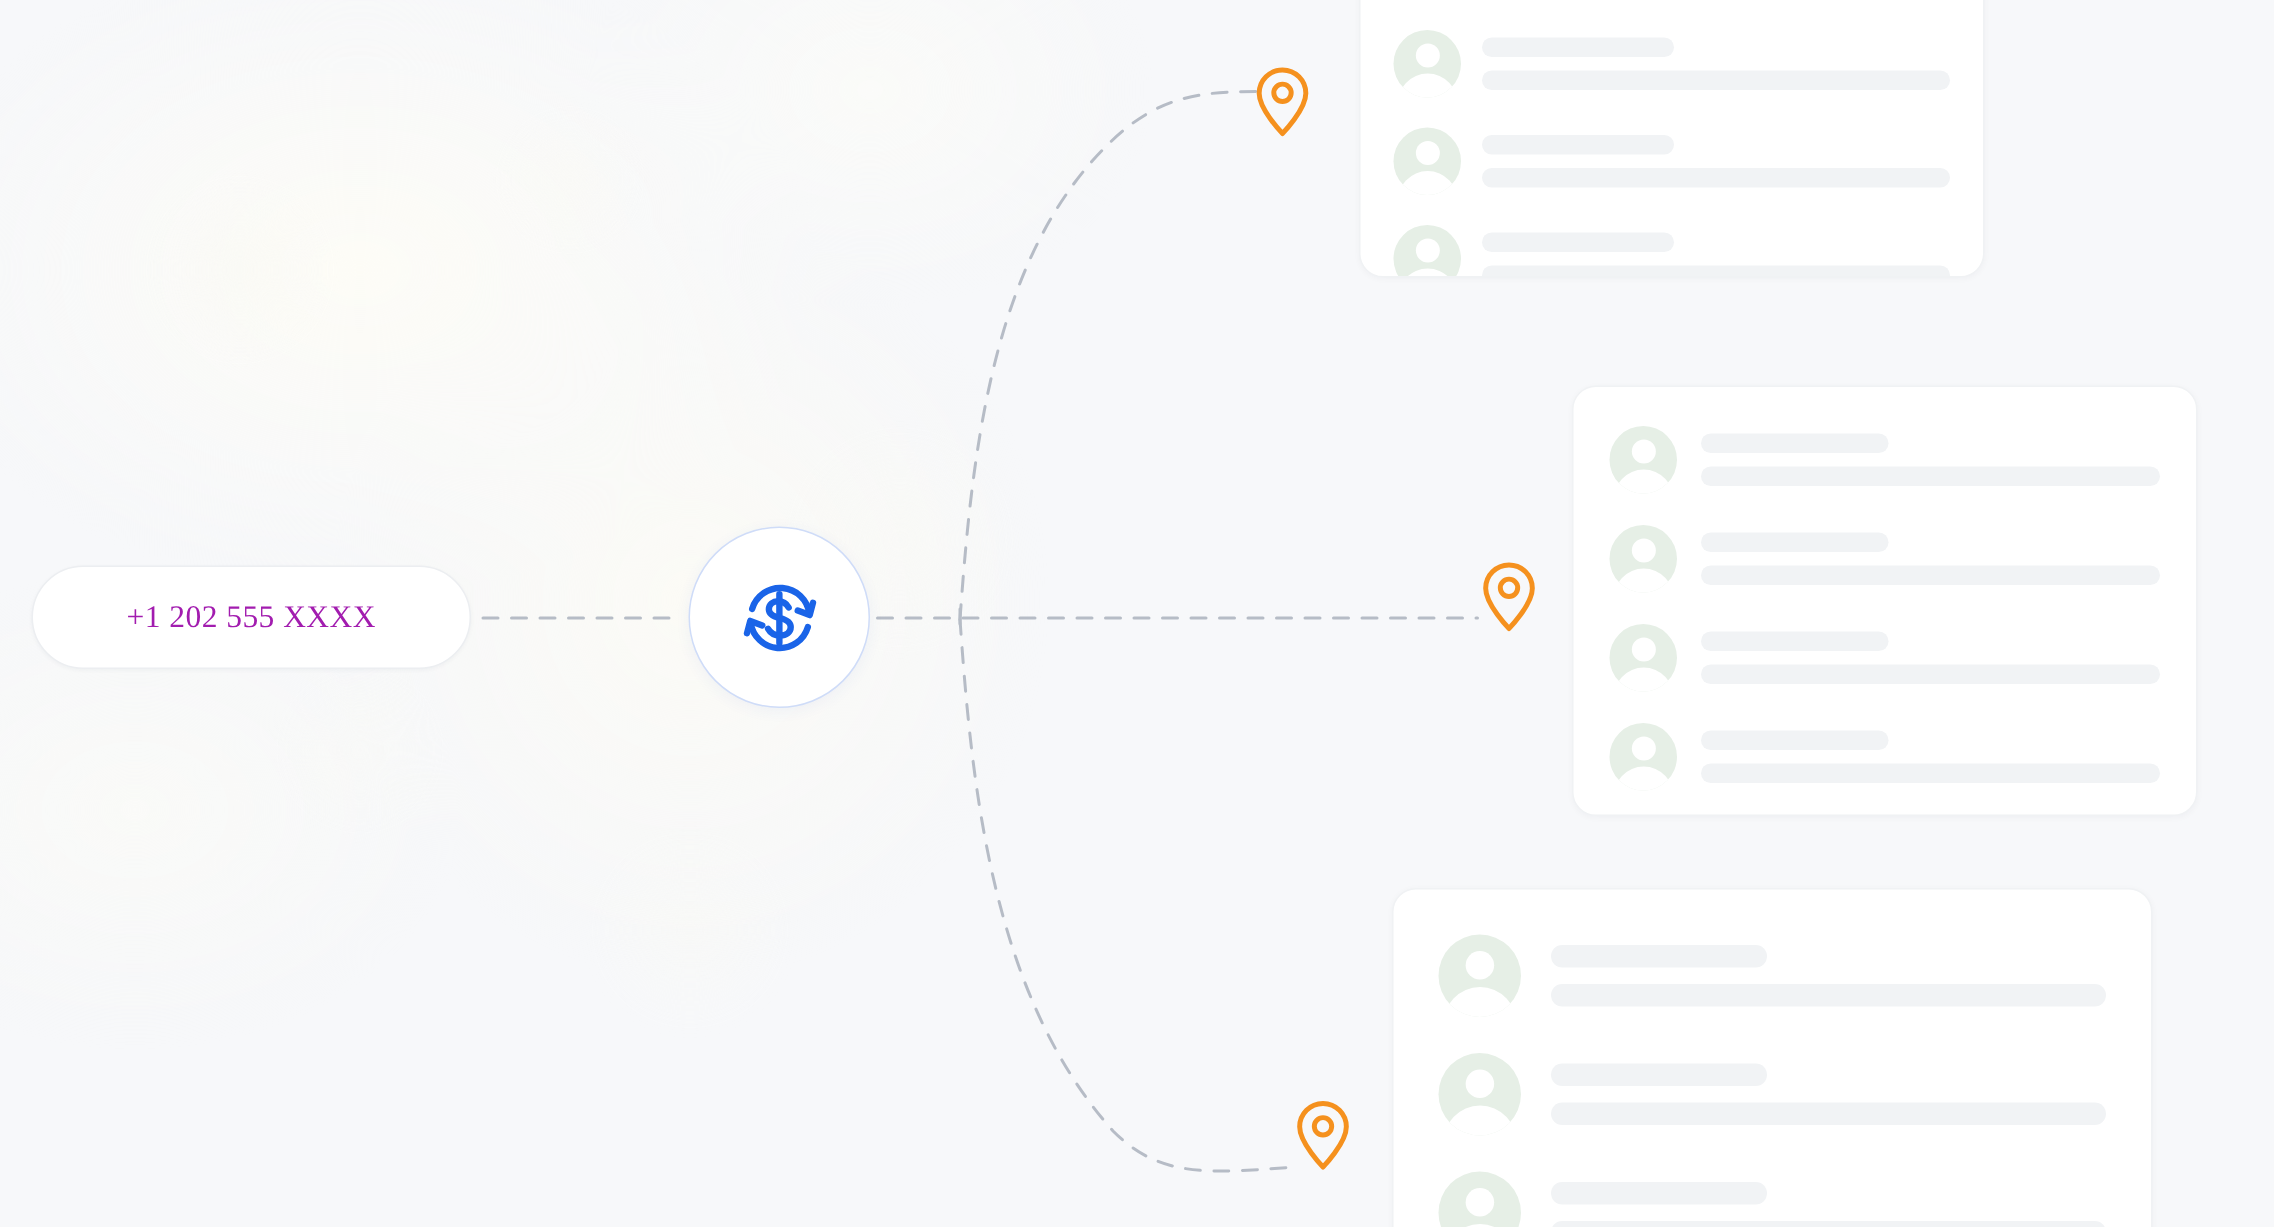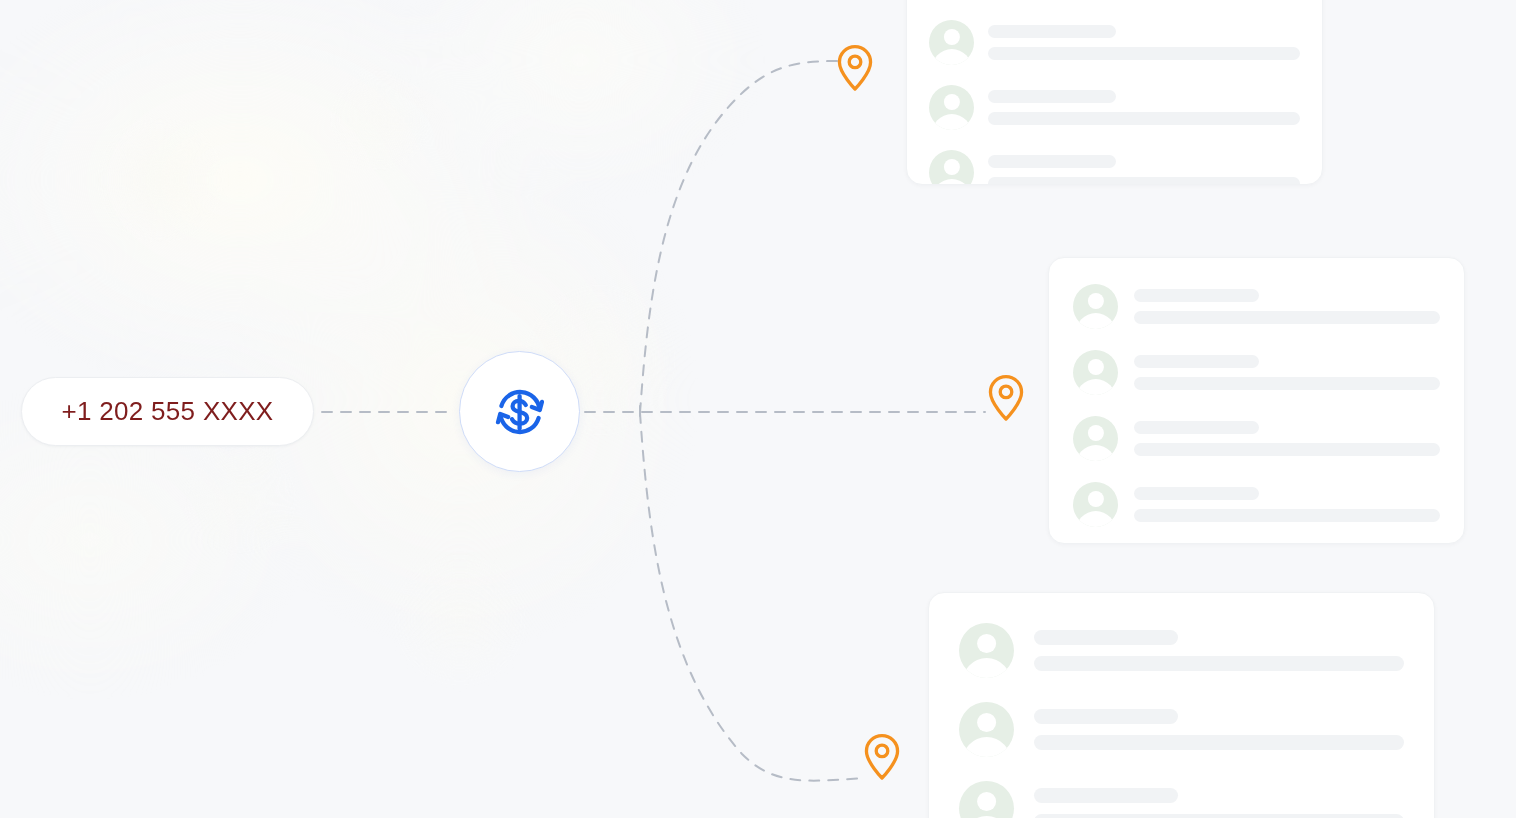--- a/index.html
+++ b/index.html
@@ -80,25 +80,26 @@
     background: #ffffff;
     border: 1px solid #eceef1;
     border-radius: 36px;
     display: flex;
     align-items: center;
     justify-content: center;
     box-shadow: 0 1px 3px rgba(28,40,64,0.045);
   }
 
   #phone-pill .pill-text {
-    font-size: 26px;
+    font-size: 21px;
     letter-spacing: 0.3px;
-    color: #7f1d1d;
+    color: #a21caf;
     font-weight: 400;
     white-space: nowrap;
+    font-family: Liberation Serif, serif;
   }
 
   
   #hub {
     position: absolute;
     left: 459px;
     top: 351px;
     width: 121px;
     height: 121px;
     background: #ffffff;

